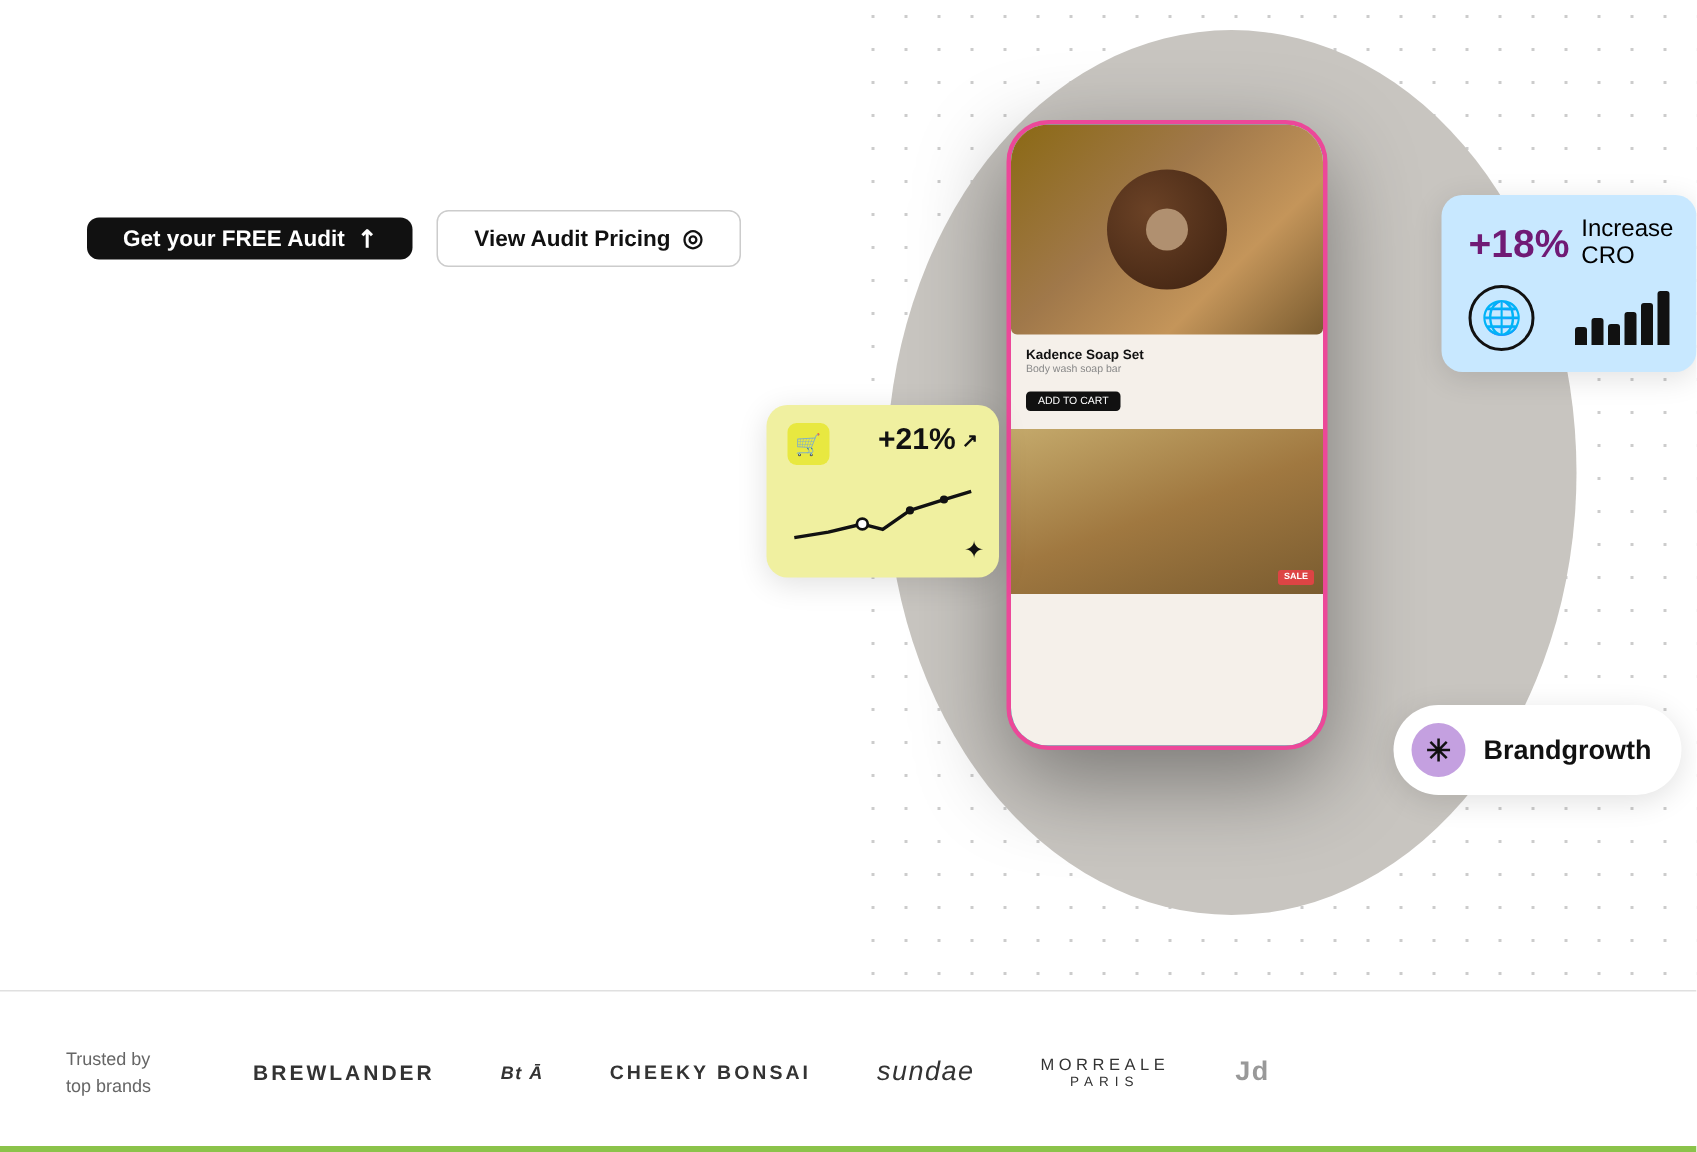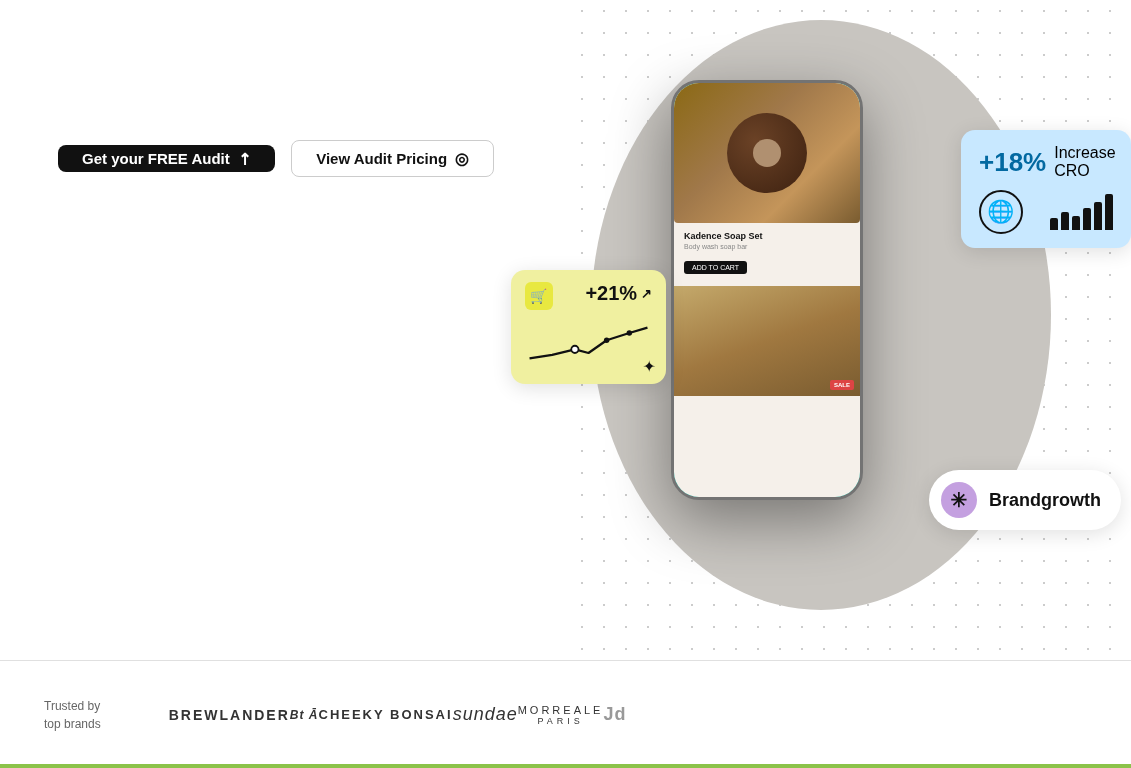--- a/index.html
+++ b/index.html
@@ -123,27 +123,27 @@
       background: #c8c5c0;
       border-radius: 50%;
       z-index: 1;
     }
 
     
     .phone-mockup {
       position: absolute;
       top: 80px;
       left: 140px;
-      width: 192px;
+      width: 214px;
       height: 420px;
       background: #14b8a6;
       border-radius: 28px;
       z-index: 3;
       overflow: hidden;
-      border: 3px solid #737373;
+      border: 3px solid #ec4899;
       box-shadow: 0 20px 60px rgba(0,0,0,0.4);
     }
 
     .phone-screen {
       background: #f5f0ea;
       height: 100%;
       position: relative;
     }
 
     .phone-tag {
@@ -253,21 +253,21 @@
     .card-cro-top {
       display: flex;
       align-items: center;
       gap: 8px;
       margin-bottom: 10px;
     }
 
     .card-cro-percent {
       font-size: 26px;
       font-weight: 800;
-      color: #0369a1;
+      color: #701a75;
     }
 
     .card-cro-bottom {
       display: flex;
       align-items: center;
       justify-content: space-between;
     }
 
     .globe-icon {
       width: 44px;
@@ -397,20 +397,21 @@
       font-size: 12px;
       color: #666;
       line-height: 1.5;
       white-space: nowrap;
       margin-right: 68px;
     }
 
     .brand-logos {
       display: flex;
       align-items: center;
+      gap: 44px;
       flex: 1;
     }
 
     .brand-logo {
       font-size: 15px;
       font-weight: 700;
       color: #333;
       letter-spacing: 1px;
       white-space: nowrap;
     }

